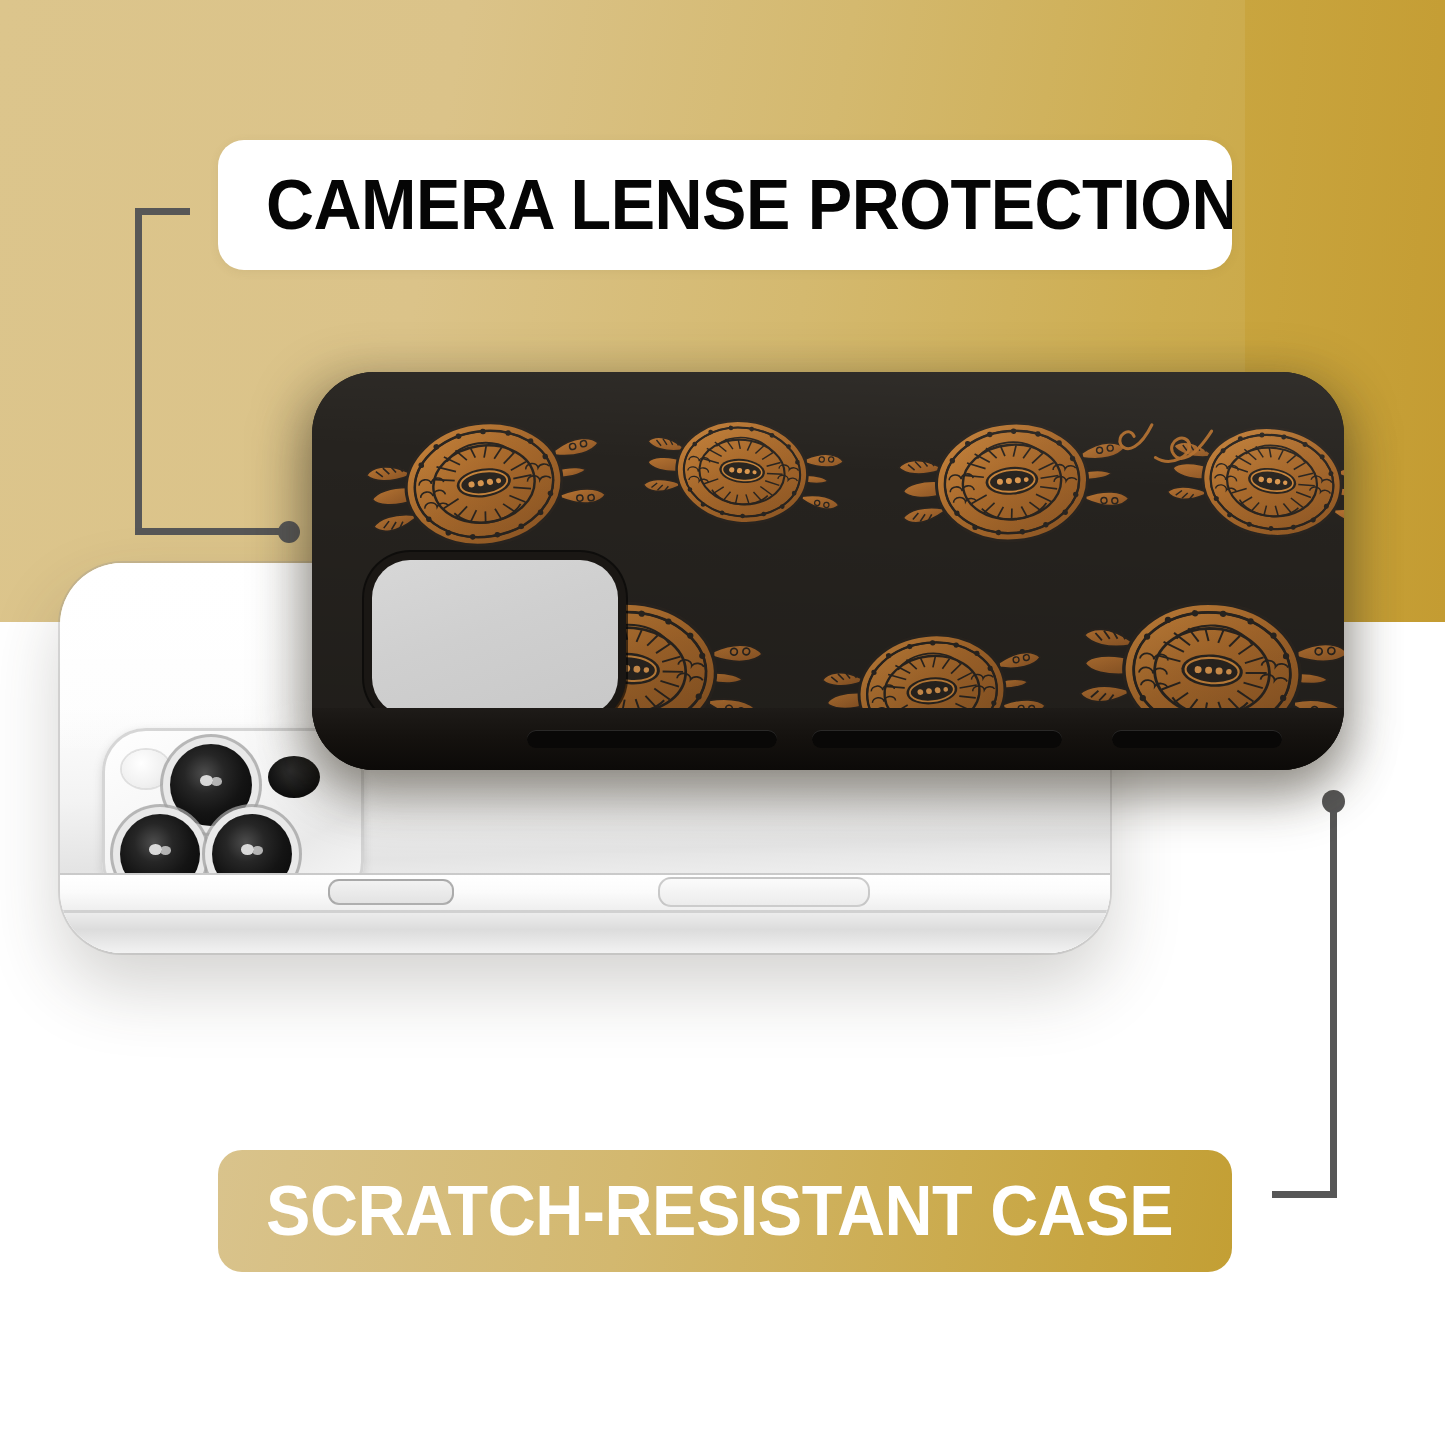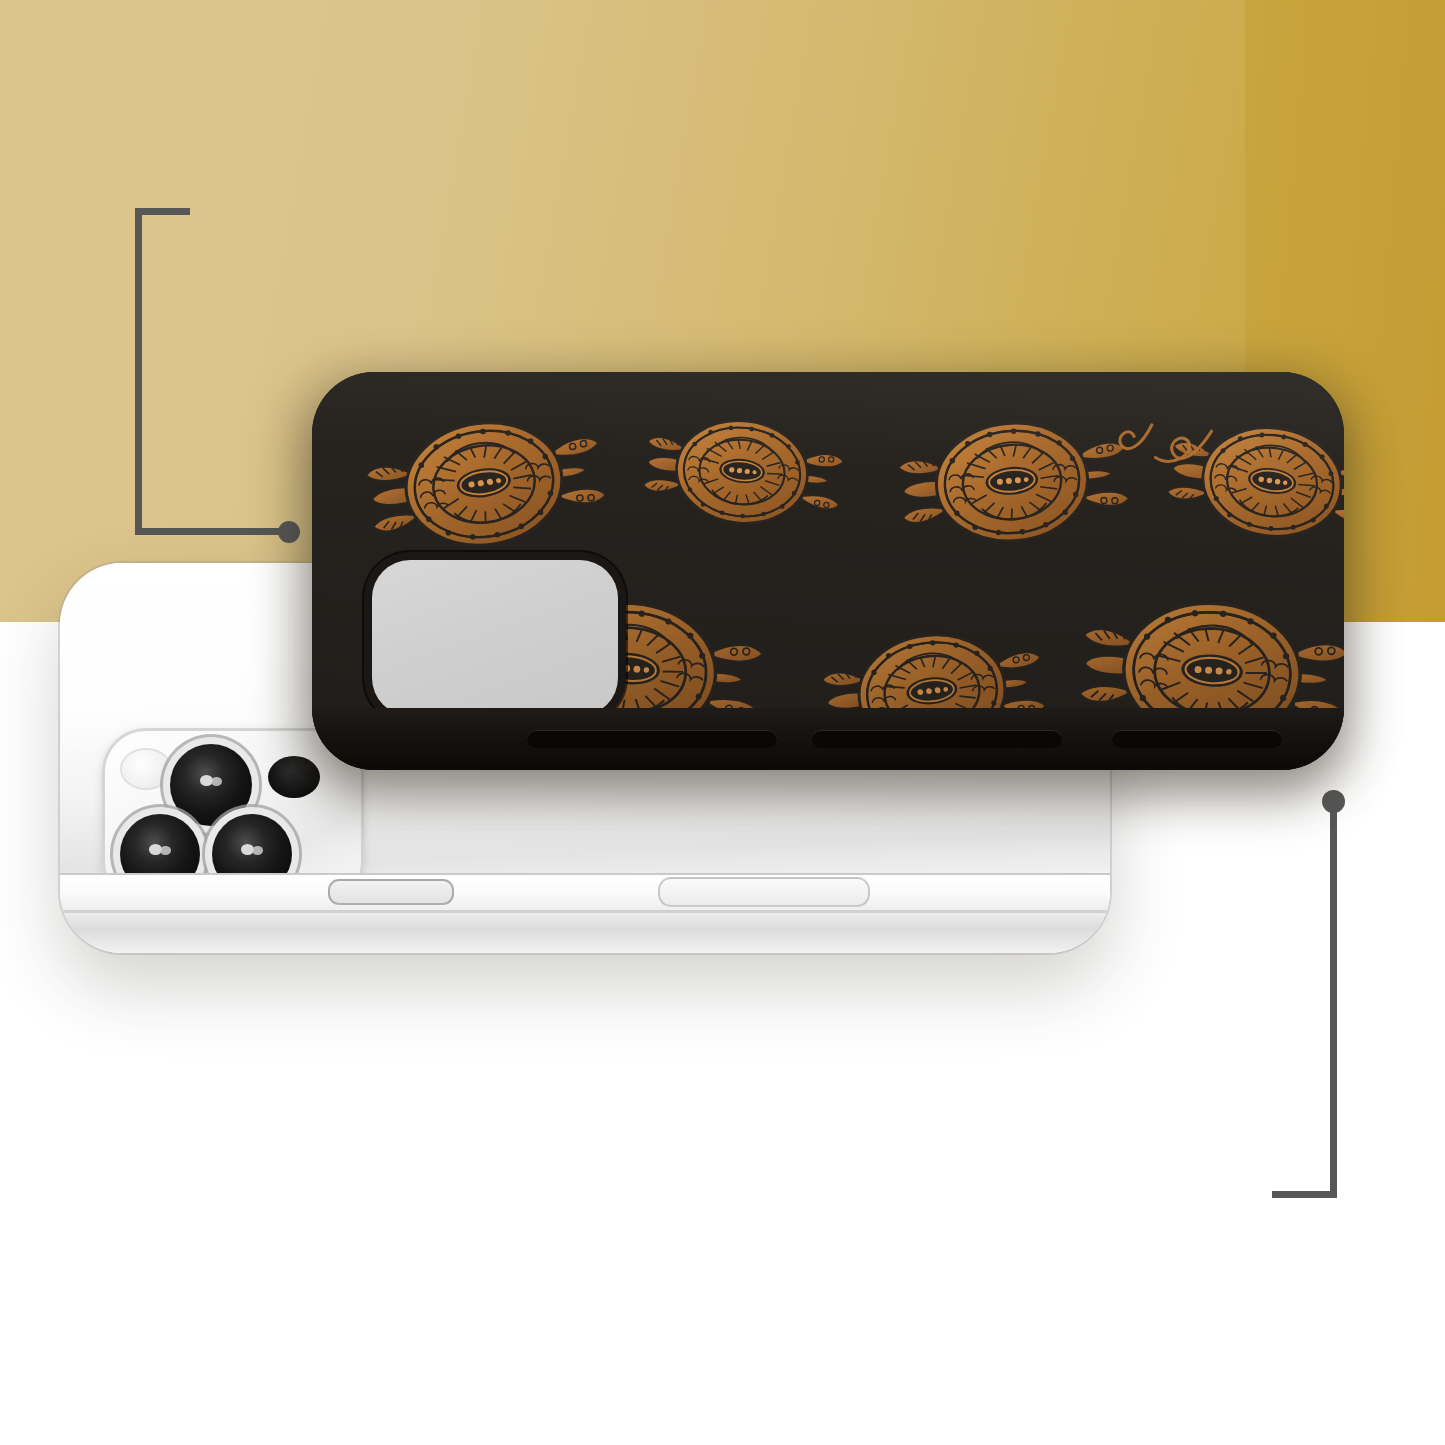--- a/index.html
+++ b/index.html
@@ -389,15 +389,21 @@
       <div class="case-cutout-inner"></div>
     </div>
 
     <div class="case-lip">
       <div class="cut cut-a"></div>
       <div class="cut cut-b"></div>
       <div class="cut cut-c"></div>
     </div>
   </div>
 
-
+  <div class="banner banner-top">
+    <span class="label">CAMERA LENSE PROTECTION</span>
+  </div>
+
+  <div class="banner banner-bottom">
+    <span class="label">SCRATCH-RESISTANT CASE</span>
+  </div>
 
 </div>
 
 </body></html>

